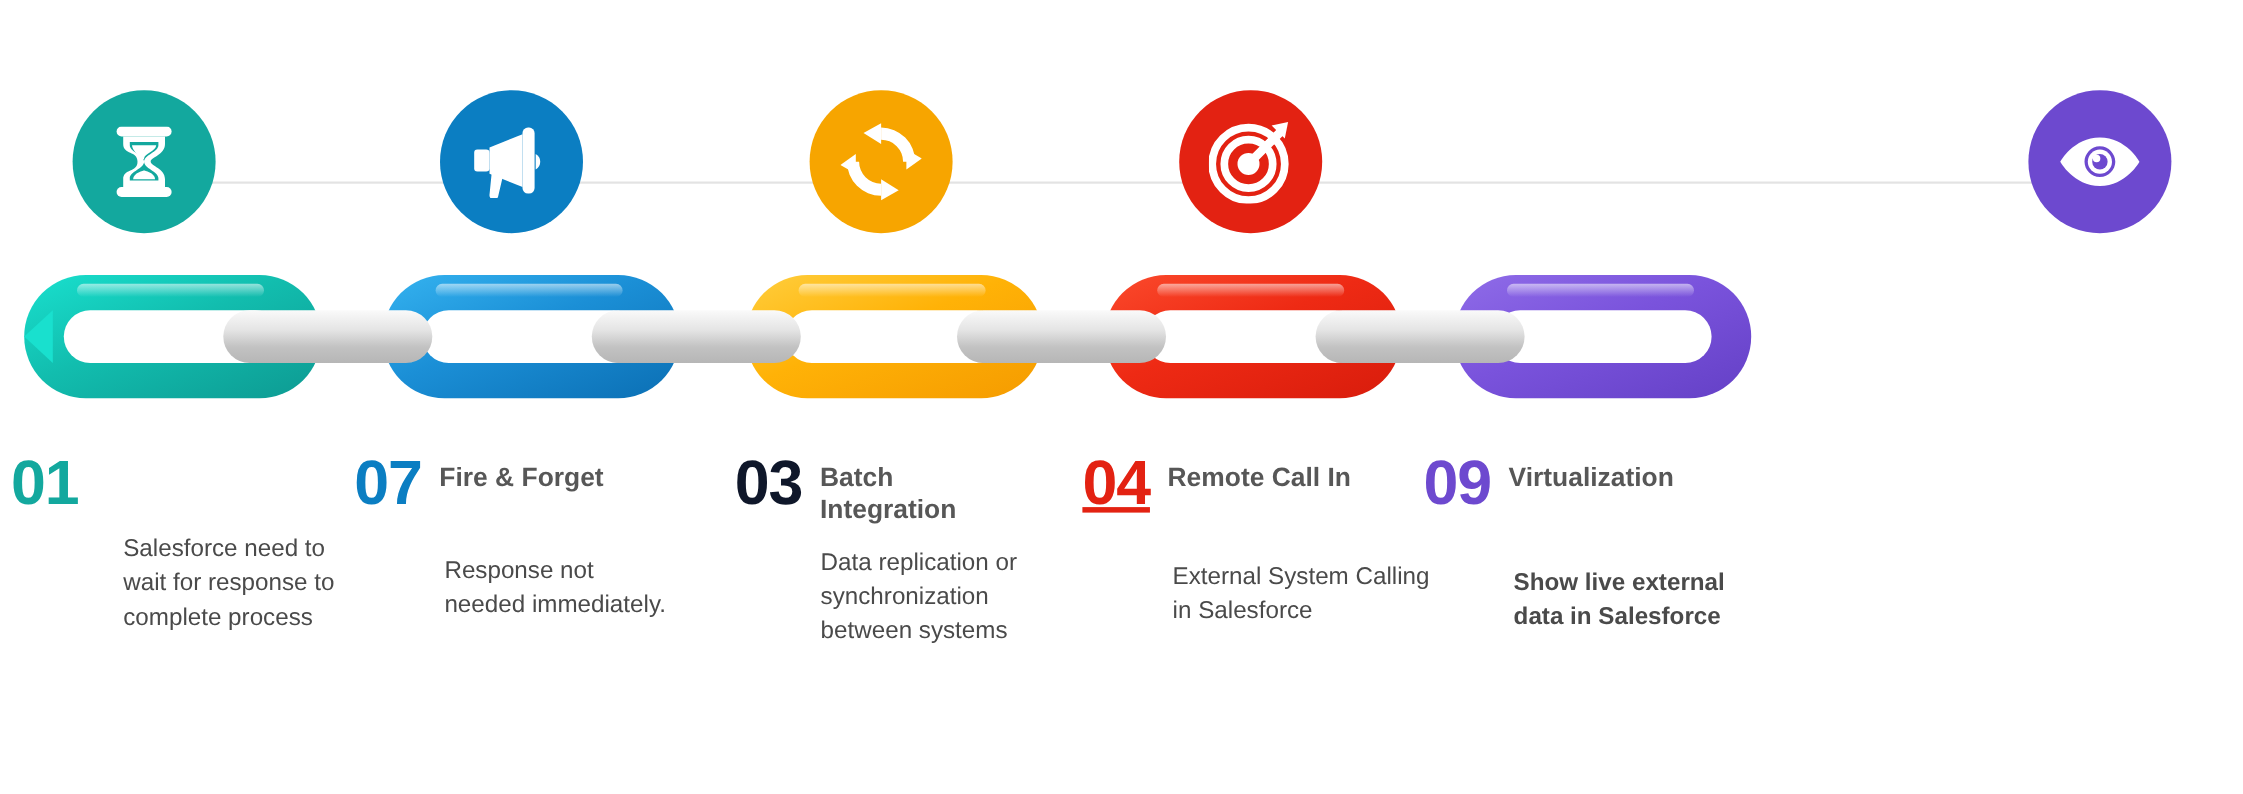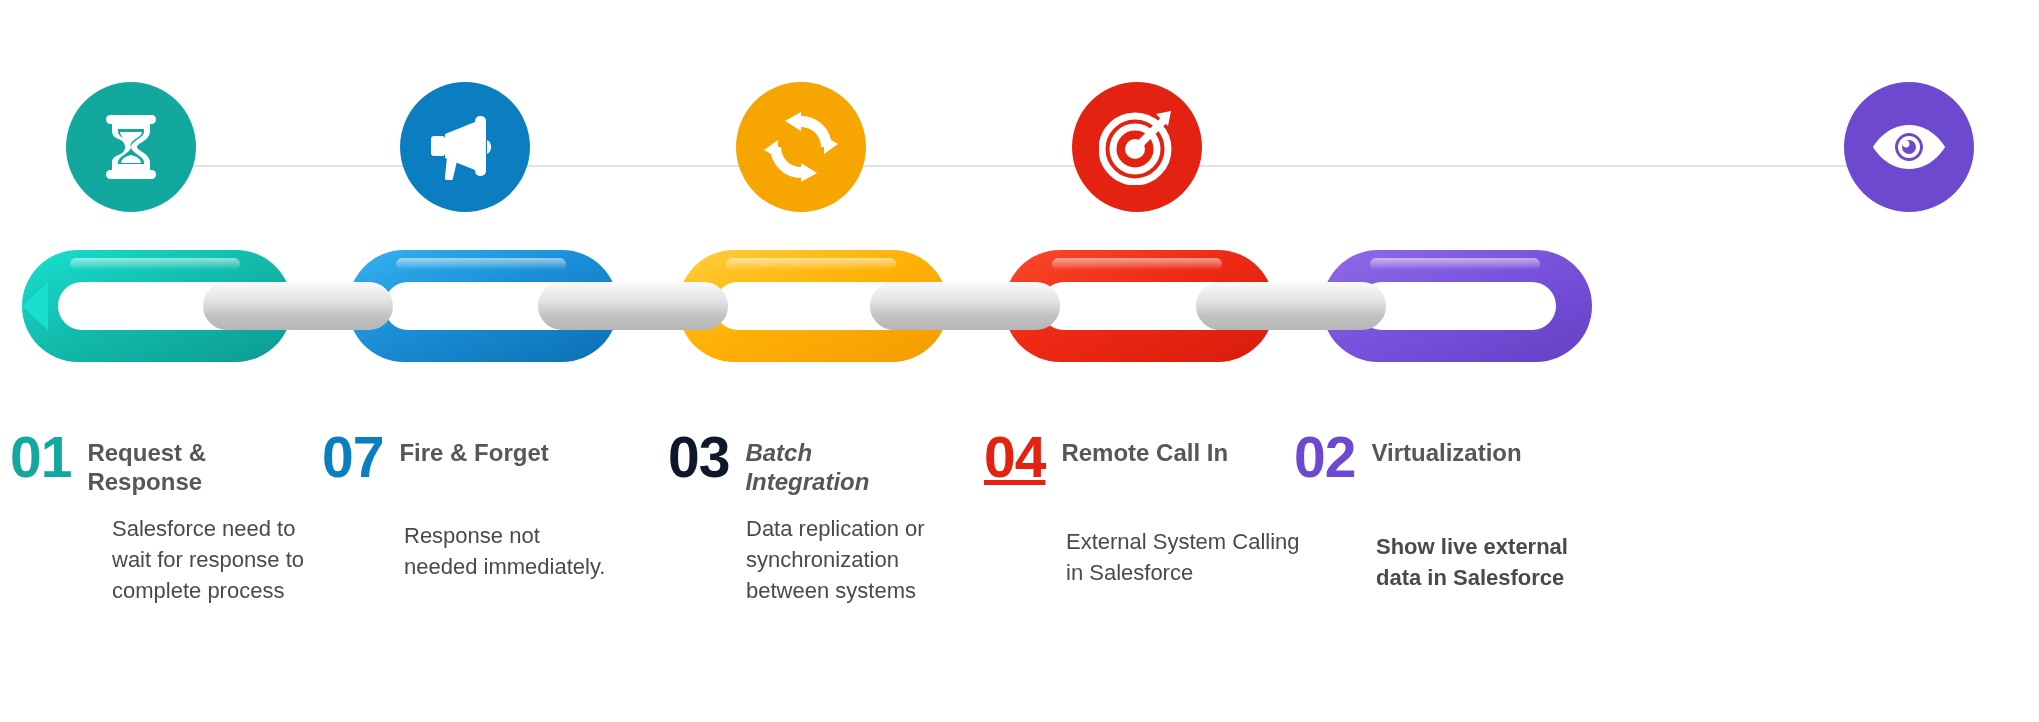--- a/index.html
+++ b/index.html
@@ -62,21 +62,21 @@
     width: 2039px;
     height: 160px;
     z-index: 2;
   }
   .chain-row svg { display: block; }
 
   
   .captions {
     position: absolute;
     left: 0;
-    top: 430px;
+    top: 412px;
     width: 1629px;
     height: 290px;
     z-index: 4;
   }
   .caption {
     position: absolute;
     top: 0;
     width: 400px;
   }
   .caption-head {
@@ -273,52 +273,51 @@
         <rect x="1196" y="40" width="190" height="48" rx="24" fill="url(#gconn)"></rect>
       </g>
     </svg>
   </div>
 
   <div class="captions">
 
     <div class="caption" style="left:10px;">
       <div class="caption-head">
         <div class="step-number" style="color:#13a89e;">01</div>
-        <div class="step-title">Request &amp; Response</div>
       </div>
       <div class="step-desc" style="margin-left:102px;max-width:200px;">Salesforce need to wait for response to complete process</div>
     </div>
 
     <div class="caption" style="left:322px;">
       <div class="caption-head">
         <div class="step-number" style="color:#0b7ec2;">07</div>
         <div class="step-title">Fire &amp; Forget</div>
       </div>
       <div class="step-desc" style="margin-left:82px;max-width:215px;margin-top:36px;">Response not needed immediately.</div>
     </div>
 
     <div class="caption" style="left:668px;">
       <div class="caption-head">
         <div class="step-number" style="color:#0f172a;">03</div>
-        <div class="step-title" style="max-width:150px;font-style:italic;">Batch Integration</div>
+        <div class="step-title" style="max-width:150px;">Batch Integration</div>
       </div>
       <div class="step-desc" style="margin-left:78px;max-width:210px;">Data replication or synchronization between systems</div>
     </div>
 
     <div class="caption" style="left:984px;">
       <div class="caption-head">
         <div class="step-number" style="color:#e32212;text-decoration:underline;">04</div>
         <div class="step-title" style="max-width:240px;">Remote Call In</div>
       </div>
       <div class="step-desc" style="margin-left:82px;max-width:240px;margin-top:42px;">External System Calling in Salesforce</div>
     </div>
 
     <div class="caption" style="left:1294px;">
       <div class="caption-head">
-        <div class="step-number" style="color:#6d49cf;">02</div>
+        <div class="step-number" style="color:#6d49cf;">09</div>
         <div class="step-title" style="max-width:260px;">Virtualization</div>
       </div>
       <div class="step-desc" style="margin-left:82px;max-width:230px;margin-top:47px;font-weight:bold;">Show live external data in Salesforce</div>
     </div>
 
   </div>
 
 </div>
 
 </body></html>

